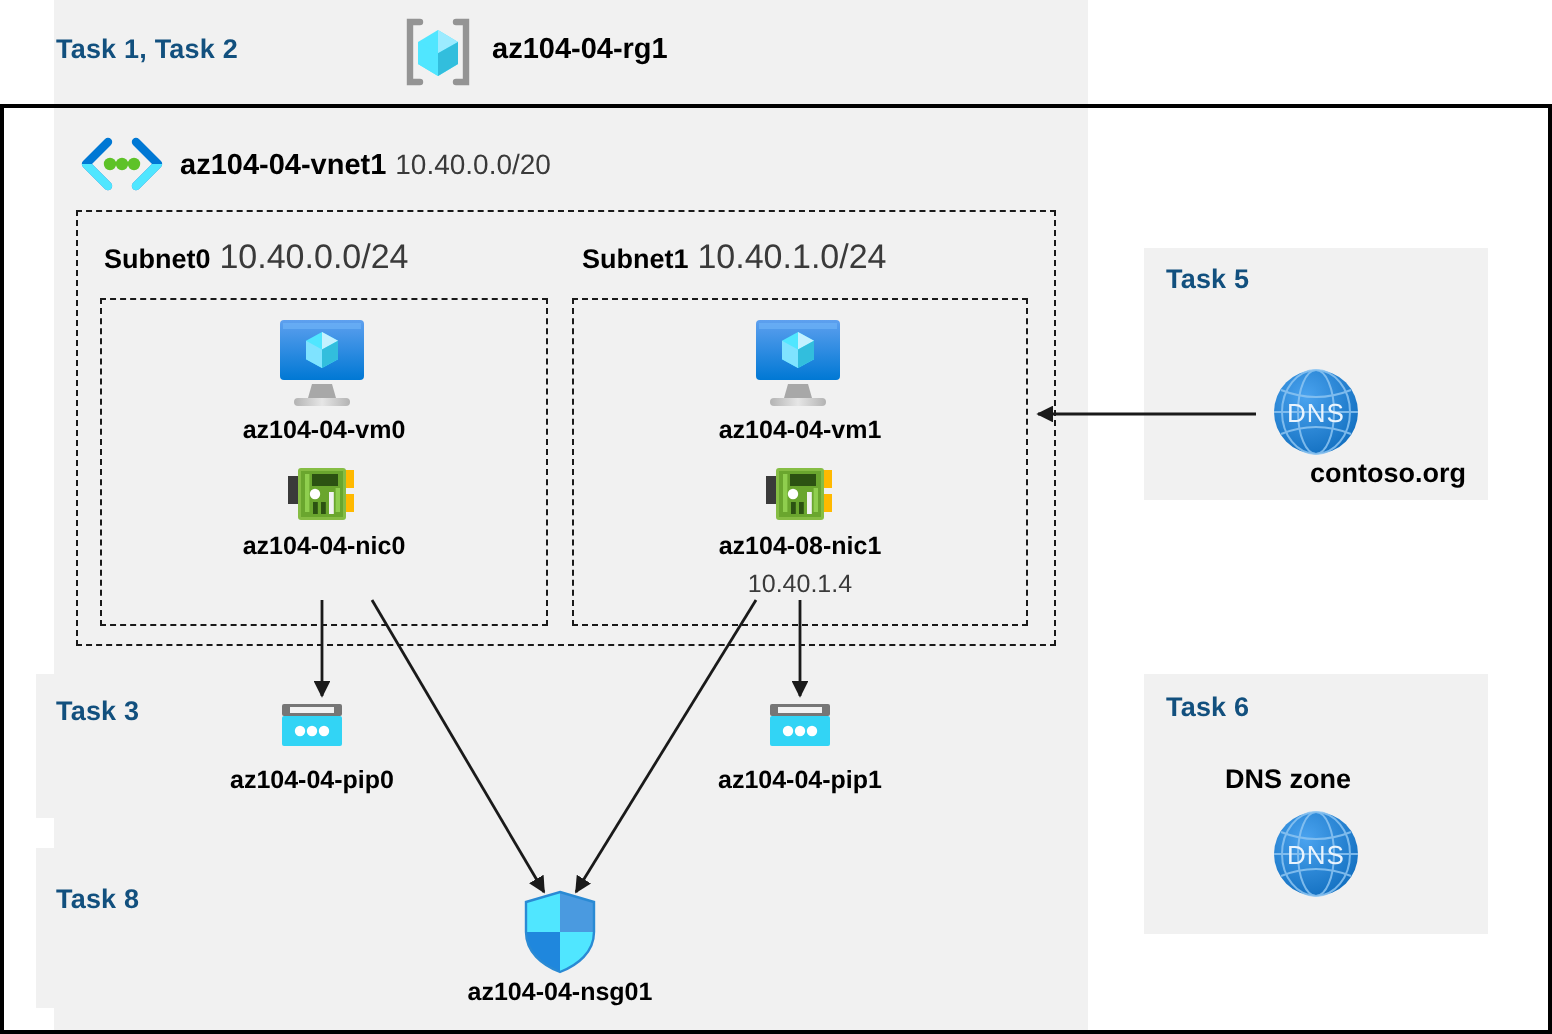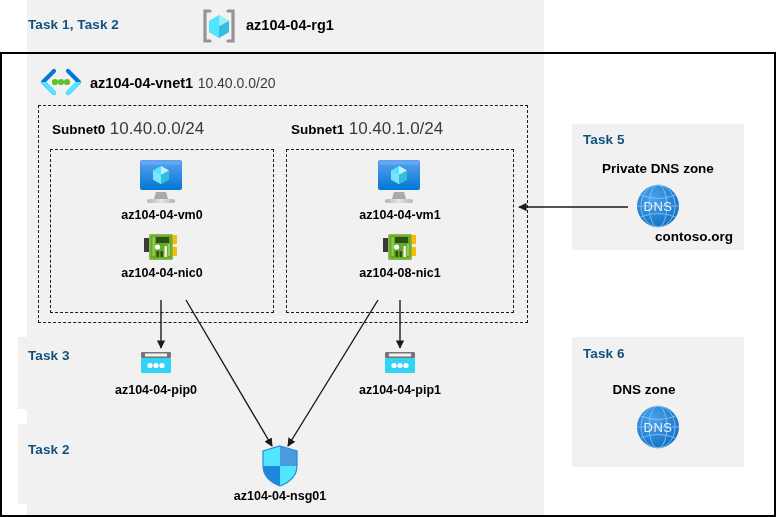--- a/index.html
+++ b/index.html
@@ -170,20 +170,21 @@
       <rect x="13" y="5" width="13" height="6" fill="#2c5212"></rect>
       <rect x="9.5" y="5" width="2.2" height="19" fill="#8fce4e"></rect>
       <circle cx="14.5" cy="15" r="2.6" fill="#ffffff"></circle>
       <rect x="13.5" y="19" width="2.4" height="6" fill="#2c5212"></rect>
       <rect x="17.5" y="19" width="2.4" height="6" fill="#2c5212"></rect>
       <rect x="21.5" y="14" width="2.4" height="11" fill="#f2f2f2"></rect>
       <rect x="24.8" y="12" width="2.2" height="12" fill="#8fce4e"></rect>
     </svg>
   </div>
   <div class="abs node-label" style="left:286px;top:266px;width:228px;">az104-08-nic1</div>
+  <div class="abs node-ip" style="left:286px;top:285px;width:228px;">10.40.1.4</div>
 
   <div class="abs gray" style="left:18px;top:337px;width:526px;height:72px;"></div>
   <div class="abs tasklbl" style="left:28px;top:348px;">Task 3</div>
 
   <div class="abs" style="left:139px;top:350px;width:34px;height:26px;">
     <svg width="34" height="26" viewBox="0 0 34 26">
       <rect x="2" y="2" width="30" height="6" rx="1" fill="#767676"></rect>
       <rect x="6" y="3.5" width="22" height="3" fill="#f2f2f2"></rect>
       <rect x="2" y="8" width="30" height="15" rx="1" fill="#32d4f5"></rect>
       <circle cx="11" cy="15.5" r="2.6" fill="#ffffff"></circle>
@@ -199,21 +200,21 @@
       <rect x="6" y="3.5" width="22" height="3" fill="#f2f2f2"></rect>
       <rect x="2" y="8" width="30" height="15" rx="1" fill="#32d4f5"></rect>
       <circle cx="11" cy="15.5" r="2.6" fill="#ffffff"></circle>
       <circle cx="17" cy="15.5" r="2.6" fill="#ffffff"></circle>
       <circle cx="23" cy="15.5" r="2.6" fill="#ffffff"></circle>
     </svg>
   </div>
   <div class="abs node-label" style="left:340px;top:383px;width:120px;">az104-04-pip1</div>
 
   <div class="abs gray" style="left:18px;top:424px;width:526px;height:80px;"></div>
-  <div class="abs tasklbl" style="left:28px;top:442px;">Task 2</div>
+  <div class="abs tasklbl" style="left:28px;top:442px;">Task 8</div>
 
   <div class="abs" style="left:259px;top:444px;width:42px;height:44px;">
     <svg width="42" height="44" viewBox="0 0 42 44">
       <defs>
         <clipPath id="shclip">
           <path d="M21 2 L38 7 L38 22 C38 32 30 38.5 21 42 C12 38.5 4 32 4 22 L4 7 Z"></path>
         </clipPath>
       </defs>
       <g clip-path="url(#shclip)">
         <rect x="4" y="2" width="17" height="20" fill="#50e6ff"></rect>
@@ -221,21 +222,20 @@
         <rect x="4" y="22" width="17" height="22" fill="#1f87dd"></rect>
         <rect x="21" y="22" width="17" height="22" fill="#50e6ff"></rect>
       </g>
       <path d="M21 2 L38 7 L38 22 C38 32 30 38.5 21 42 C12 38.5 4 32 4 22 L4 7 Z" fill="none" stroke="#2a8ad4" stroke-width="1.2"></path>
     </svg>
   </div>
   <div class="abs node-label" style="left:200px;top:489px;width:160px;">az104-04-nsg01</div>
 
   <div class="abs gray" style="left:572px;top:124px;width:172px;height:126px;"></div>
   <div class="abs tasklbl" style="left:583px;top:132px;">Task 5</div>
-  <div class="abs zone-title" style="left:572px;top:161px;width:172px;">Private DNS zone</div>
   <div class="abs" style="left:630px;top:183px;width:56px;height:46px;">
     <svg width="56" height="46" viewBox="0 0 56 46">
       <defs>
         <radialGradient id="dnsg5" cx=".38" cy=".32" r=".78">
           <stop offset="0" stop-color="#4aa3ef"></stop>
             <stop offset="1" stop-color="#0f6cbd"></stop>
         </radialGradient>
       </defs>
       <circle cx="28" cy="23" r="21" fill="url(#dnsg5)"></circle>
       <g fill="none" stroke="#8dc5f2" stroke-width="1" opacity=".85">

